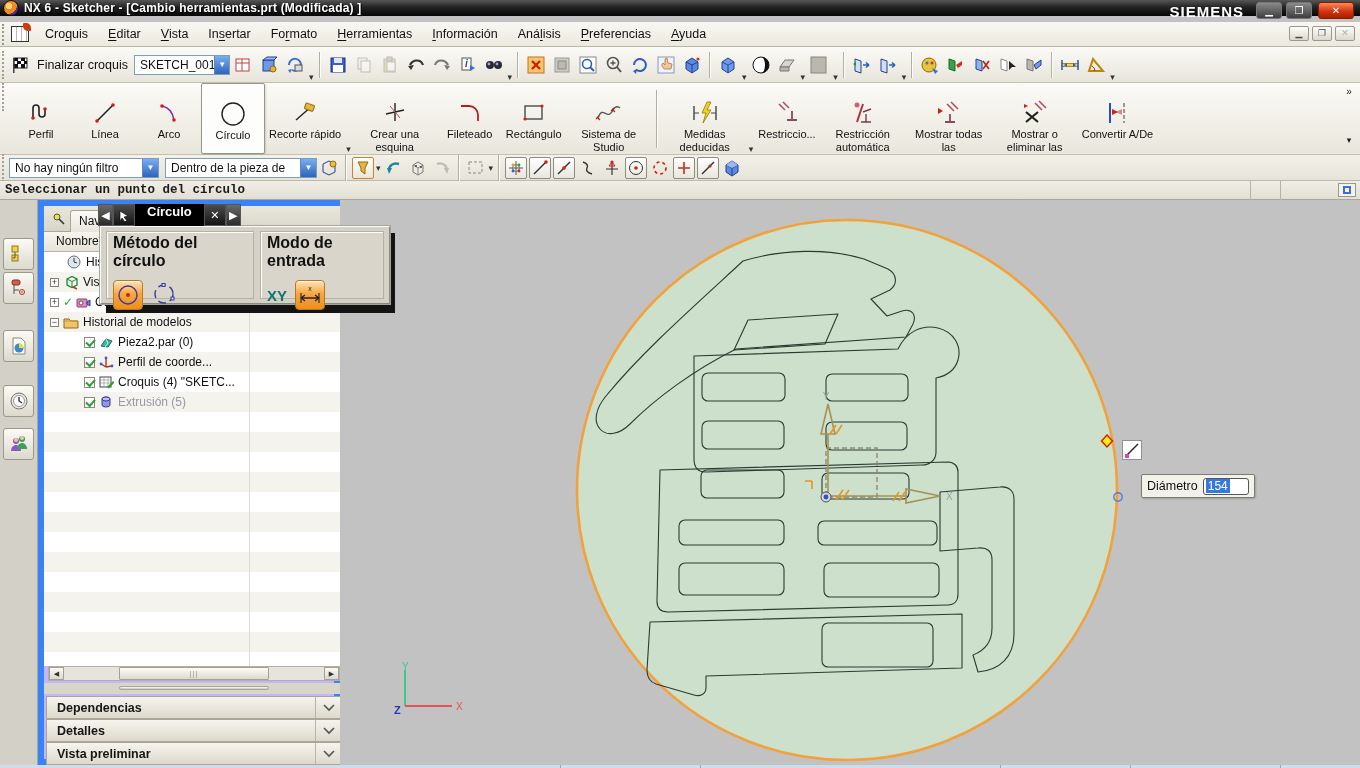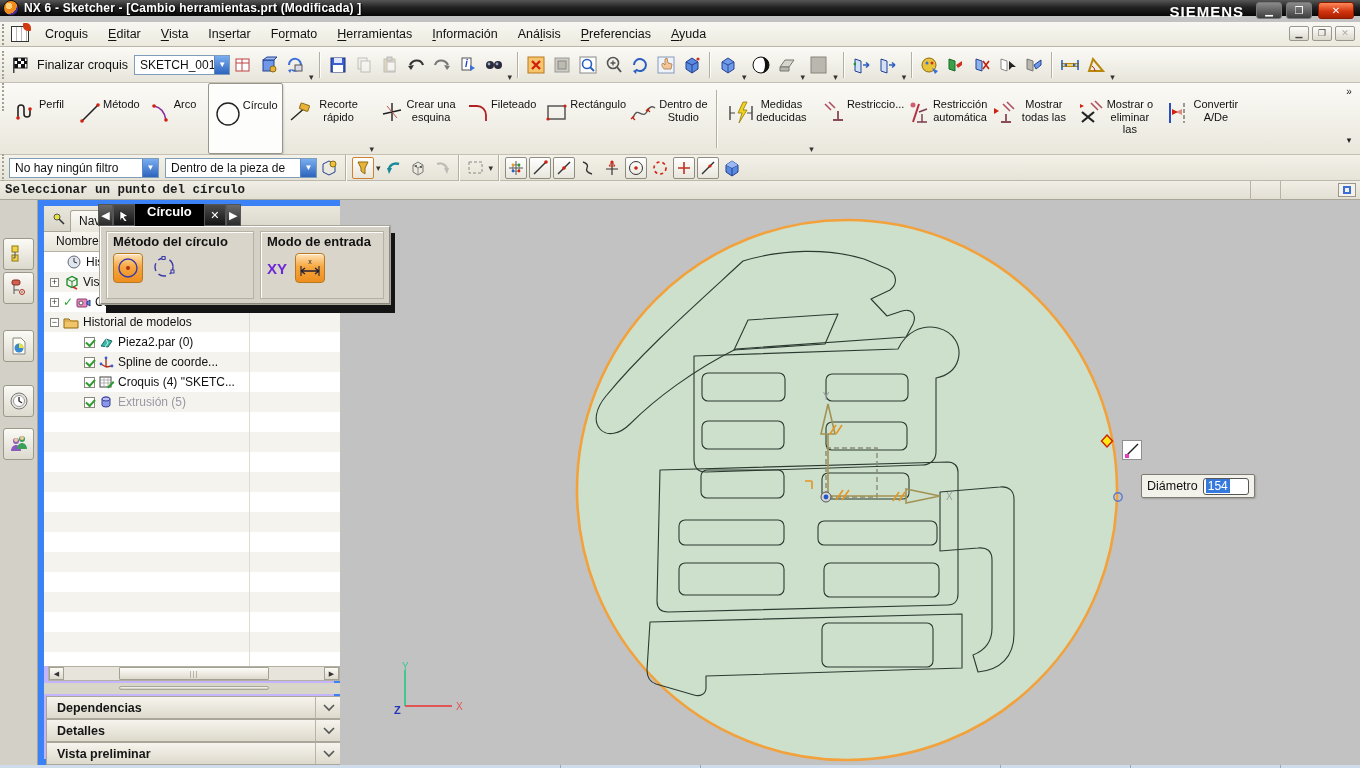--- a/index.html
+++ b/index.html
@@ -46,21 +46,21 @@
   .combo { height:20px; background:#fff; border:1px solid #7f9db9; display:flex; align-items:center; }
   .combo .val { padding:0 5px; font-size:12px; white-space:nowrap; overflow:hidden; }
   .combo .arr { width:16px; height:18px; margin-left:auto; background:linear-gradient(#79aef0,#2d64bd); border-left:1px solid #5b85c4;
     color:#fff; font-size:8px; text-align:center; line-height:17px; }
   .caret { font-size:9px; color:#333; margin:0 1px; align-self:flex-end; line-height:10px; }
   .ovf { position:absolute; right:4px; font-size:10px; color:#222; }
 
   
   .rowB { position:absolute; left:0; top:83px; width:1360px; height:72px;
     background:linear-gradient(#fbfaf6,#e9e7dc); border-bottom:1px solid #c4c1b4; display:flex; align-items:stretch; }
-  .tool { min-width:64px; max-width:86px; padding:15px 4px 0; display:flex; flex-direction:row; cursor:default; }
+  .tool { min-width:64px; max-width:86px; padding:15px 4px 0; display:flex; flex-direction:column; align-items:center; cursor:default; }
   .tool .ticon { height:30px; display:flex; align-items:center; justify-content:center; }
   .tool .tlabel { font-size:11px; line-height:12.5px; text-align:center; color:#111; }
   .tool.sel { background:#fdfdfc; border:1px solid #98968c; border-radius:2px; box-shadow:1px 1px 2px #00000022; }
   .rowB .tbsep { height:58px; align-self:center; }
   .rowB-arrows { position:absolute; right:3px; top:86px; width:16px; height:64px; font-size:10px; color:#222; text-align:center; }
   .rowB-arrows .a2 { margin-top:38px; font-size:9px; }
 
   
   .filterbar { position:absolute; left:0; top:155px; width:1360px; height:26px;
     background:linear-gradient(#f3f1e8,#e6e4d8); border-bottom:1px solid #bcb9ac; display:flex; align-items:center; }
@@ -130,26 +130,26 @@
     display:flex; align-items:center; justify-content:center; font-size:11px; }
   .dlg-tbtn.arrow { width:15px; }
   .dlg-tbtn.cur { width:22px; background:linear-gradient(#4c4c4c,#141414); }
   .dlg-tname { padding:0 12px; background:#000; color:#fff; font-weight:bold; font-size:13px; }
   .dlg-tbtn.x { width:22px; background:linear-gradient(#4c4c4c,#141414); font-weight:bold; }
   .dlg-body { position:absolute; left:100px; top:226px; width:290px; height:78px; z-index:55;
     background:#d5d1c6; border:1px solid #fff; border-right-color:#8a887d; border-bottom-color:#8a887d; box-shadow:0 0 0 1px #a7a498; display:flex; padding:4px 5px; gap:6px; }
   .dlg-shadow { position:absolute; left:106px; top:304px; width:289px; height:9px; background:#141414; z-index:54; }
   .dlg-shadow-r { position:absolute; left:390px; top:233px; width:5px; height:80px; background:#141414; z-index:54; }
   .group { border:1px solid #b4b1a5; box-shadow:inset 1px 1px 0 #fffef9; background:#d9d5ca; padding:2px 6px; }
-  .group .gtitle { font-weight:bold; font-size:13px; color:#111; margin-bottom:4px; }
+  .group .gtitle { font-weight:bold; font-size:16px; color:#111; margin-bottom:10px; }
   .g1 { width:148px; } .g2 { width:124px; }
   .gicons { display:flex; align-items:center; gap:8px; }
   .obtn { width:30px; height:30px; border:1px solid #b87a20; border-radius:4px;
     background:linear-gradient(#ffe4ba,#f7a73f 45%,#ee8e1e); box-shadow:inset 0 1px 0 #ffffffaa; display:flex; align-items:center; justify-content:center; }
-  .xy { font-weight:bold; font-size:15px; color:#6d28d9; }
+  .xy { font-weight:bold; font-size:15px; color:#0f766e; }
 
   
   .bottomstrip { position:absolute; left:0; top:765px; width:1360px; height:3px; background:#cfdcEC; }
   .bottomstrip i { position:absolute; top:0; width:1px; height:3px; background:#93a7c0; }
 
   u { text-decoration:underline; }
 </style>
 </head>
 <body>
 
@@ -425,21 +425,21 @@
       <div class="tlabel">Perfil</div>
     </div>
     <div class="tool">
       <div class="ticon">
           <svg width="26" height="26">
             <path d="M5,21 L21,5" stroke="#222" stroke-width="1.6"></path>
             <circle cx="5" cy="21" r="1.8" fill="#d02010"></circle>
             <circle cx="21" cy="5" r="1.8" fill="#d02010"></circle>
           </svg>
         </div>
-      <div class="tlabel">Método</div>
+      <div class="tlabel">Línea</div>
     </div>
     <div class="tool">
       <div class="ticon">
           <svg width="26" height="26">
             <path d="M6,6 q10,2 12,14" fill="none" stroke="#8a2aa0" stroke-width="1.6"></path>
             <circle cx="6" cy="6" r="1.8" fill="#d02010"></circle>
             <circle cx="18" cy="20" r="1.8" fill="#d02010"></circle>
           </svg>
         </div>
       <div class="tlabel">Arco</div>
@@ -489,21 +489,21 @@
         </div>
       <div class="tlabel">Rectángulo</div>
     </div>
     <div class="tool">
       <div class="ticon">
           <svg width="28" height="26">
             <path d="M3,18 C8,4 12,22 18,10 C20,6 23,6 25,8" fill="none" stroke="#555" stroke-width="1.4"></path>
             <path d="M2,17l3,3 M4,16l-3,3 M17,9l3,3 M19,8l-3,3" stroke="#c02010" stroke-width="1.2"></path>
           </svg>
         </div>
-      <div class="tlabel">Dentro de Studio</div>
+      <div class="tlabel">Sistema de Studio</div>
     </div>
     <div class="tbsep"></div>
     <div class="tool">
       <div class="ticon">
           <svg width="30" height="26">
             <path d="M4,6v14 M26,6v14" stroke="#444" stroke-width="1.4"></path>
             <path d="M4,13h5 M26,13h-5" stroke="#444"></path>
             <path d="M17,2 l-5,11 h4 l-3,10 l8,-13 h-4 l4,-8z" fill="#f2d21a" stroke="#8f7a10" stroke-width=".8"></path>
           </svg>
         </div>
@@ -804,21 +804,21 @@
         <div class="trow" style="padding-left:40px">
           <span class="chk"></span>
           <span class="ticon16">
               <svg width="15" height="14">
                 <path d="M7,12L7,3 M7,12L2,9 M7,12l6,-1" stroke="#b03020" stroke-width="1.4" fill="none"></path>
                 <circle cx="7" cy="3" r="1.4" fill="#3a5fd0"></circle>
                 <circle cx="2" cy="9" r="1.4" fill="#3a5fd0"></circle>
                 <circle cx="13" cy="11" r="1.4" fill="#3a5fd0"></circle>
               </svg>
             </span>
-          <span class="lbl">Spline de coorde...</span>
+          <span class="lbl">Perfil de coorde...</span>
         </div>
         <div class="trow" style="padding-left:40px">
           <span class="chk"></span>
           <span class="ticon16">
               <svg width="15" height="14">
                 <rect x="1" y="2" width="11" height="10" fill="#fff" stroke="#444"></rect>
                 <path d="M1,5h11 M1,8h11 M5,2v10 M9,2v10" stroke="#999" stroke-width=".7"></path>
                 <path d="M8,12l6,-6l1.5,1.5l-6,6z" fill="#2aa02a"></path>
               </svg>
             </span>

